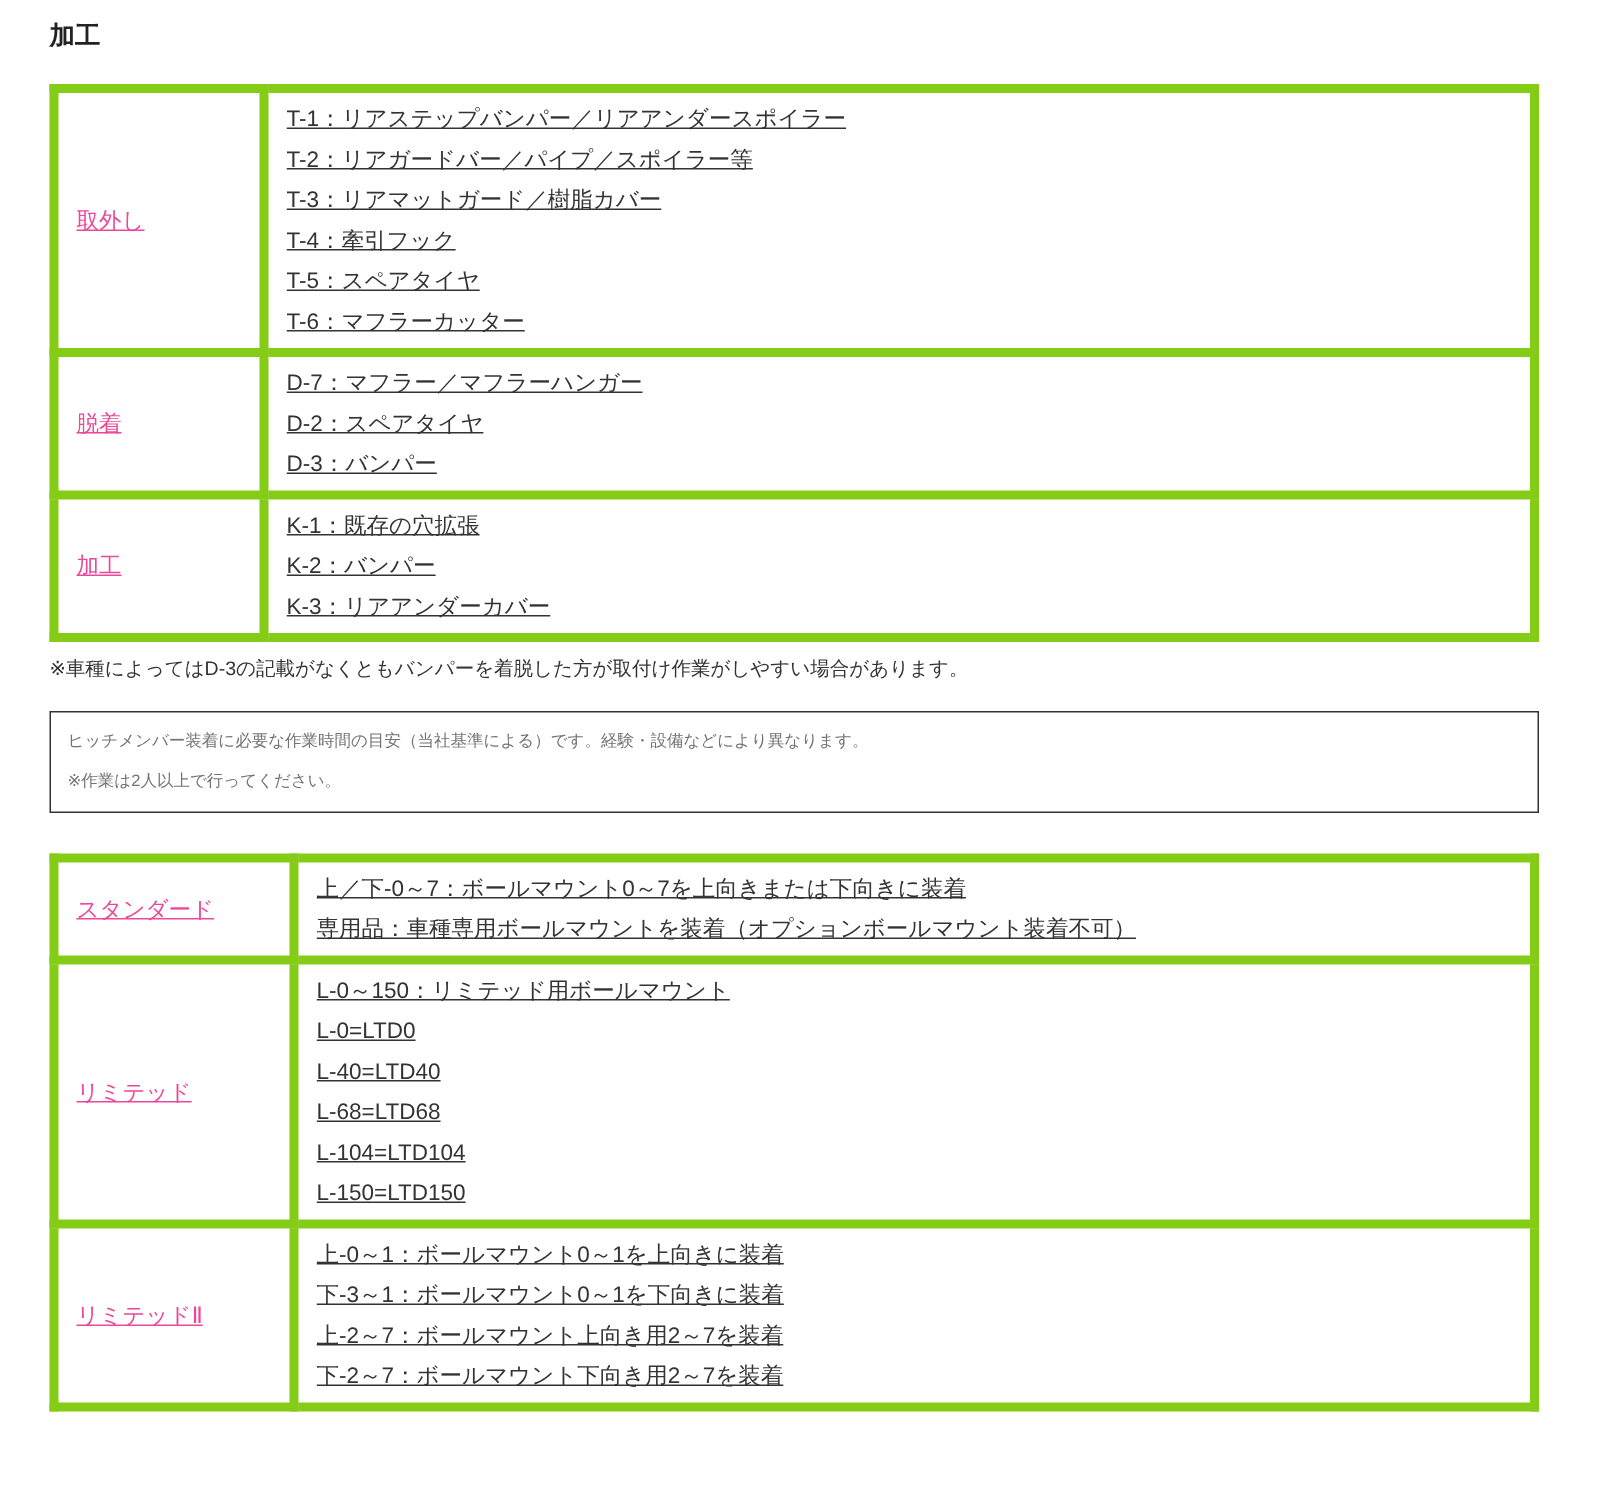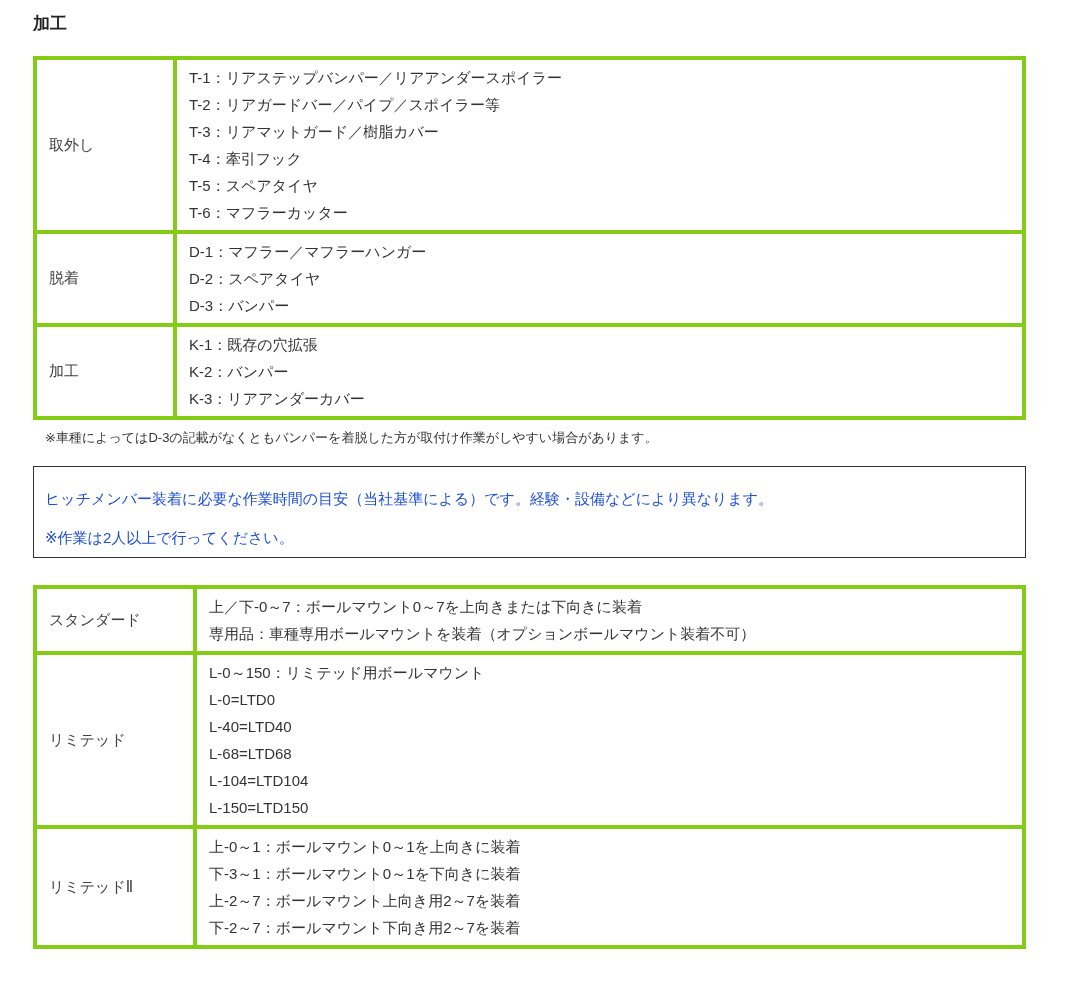--- a/index.html
+++ b/index.html
@@ -28,64 +28,64 @@
   #title-kakou      { margin-bottom: 21px; }
   #title-souchaku   { margin-bottom: 17px; }
   #title-ballmount  { margin-bottom: 13px; }
 
   table.spec {
     border-collapse: collapse;
     width: 993px;
     table-layout: fixed;
   }
   table.spec td {
-    border: 4px solid #84cc16;
+    border: 6px solid #84cc16;
     vertical-align: middle;
     box-sizing: border-box;
+    text-decoration: underline;
   }
   td.label-cell {
     padding: 4px 12px;
     font-size: 15px;
-    color: #404040;
+    color: #ec4899;
   }
   #kakou-table   td.label-cell { width: 140px; }
   #ball-table    td.label-cell { width: 160px; }
   td.items-cell {
     padding: 4px 12px;
   }
   .spec-line {
     font-size: 15px;
     line-height: 27px;
     color: #333333;
     white-space: nowrap;
     overflow: hidden;
   }
   #kakou-table { margin-bottom: 9px; }
 
   .note {
     font-size: 13px;
     line-height: 17px;
     color: #333333;
-    margin: 0 0 20px 12px;
+    margin: 0 0 20px 0;
   }
 
   .info-box {
     border: 1px solid #333333;
     width: 993px;
     box-sizing: border-box;
     padding: 6px 11px;
     margin: 0 0 27px 0;
   }
   .info-line {
-    font-size: 15px;
+    font-size: 11px;
     line-height: 27px;
-    color: #1d4ed8;
+    color: #737373;
     white-space: nowrap;
     overflow: hidden;
-    margin-top: 12px;
   }
 
   .caret {
     display: inline-block;
     width: 2px;
     height: 20px;
     background: #222222;
     margin-left: 2px;
     vertical-align: -3px;
   }
@@ -106,21 +106,21 @@
           <div class="spec-line">T-2：リアガードバー／パイプ／スポイラー等</div>
           <div class="spec-line">T-3：リアマットガード／樹脂カバー</div>
           <div class="spec-line">T-4：牽引フック</div>
           <div class="spec-line">T-5：スペアタイヤ</div>
           <div class="spec-line">T-6：マフラーカッター</div>
         </td>
       </tr>
       <tr>
         <td class="label-cell">脱着</td>
         <td class="items-cell">
-          <div class="spec-line">D-1：マフラー／マフラーハンガー</div>
+          <div class="spec-line">D-7：マフラー／マフラーハンガー</div>
           <div class="spec-line">D-2：スペアタイヤ</div>
           <div class="spec-line">D-3：バンパー</div>
         </td>
       </tr>
       <tr>
         <td class="label-cell">加工</td>
         <td class="items-cell">
           <div class="spec-line">K-1：既存の穴拡張</div>
           <div class="spec-line">K-2：バンパー</div>
           <div class="spec-line">K-3：リアアンダーカバー</div>

